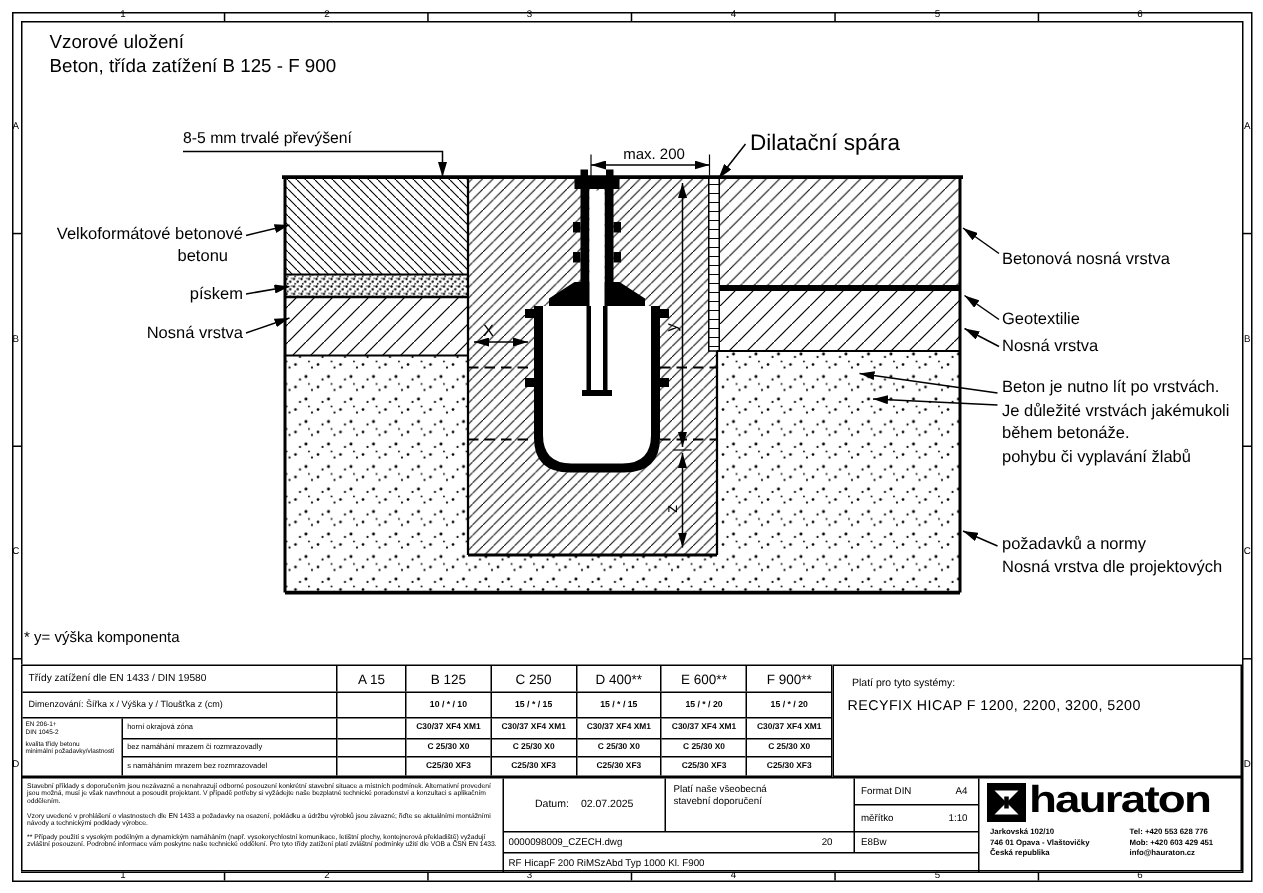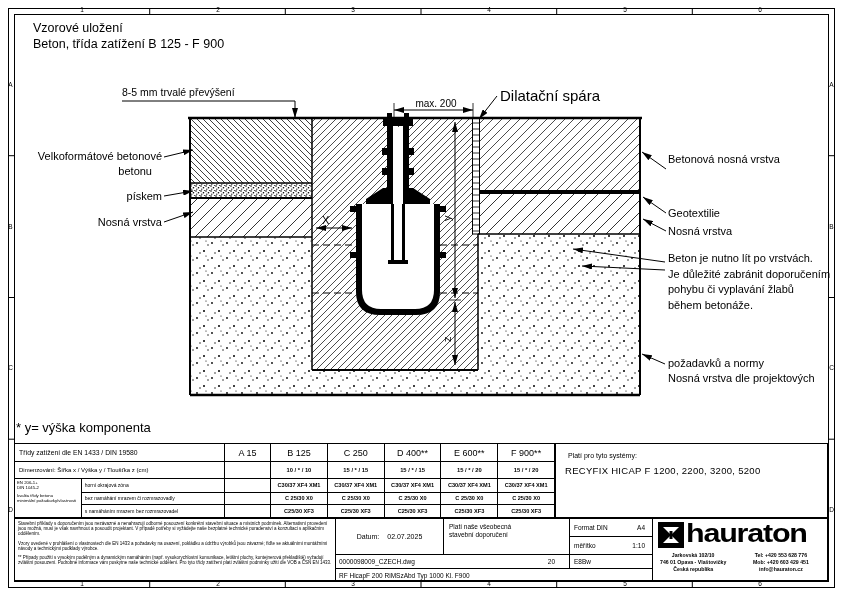--- a/index.html
+++ b/index.html
@@ -5,21 +5,21 @@
   html,body{margin:0;padding:0;background:#fff;}
   body{width:842px;height:595px;position:relative;font-family:"Liberation Sans",sans-serif;color:#000;overflow:hidden;}
   .abs{position:absolute;}
   .frame-outer{left:8px;top:8px;width:825px;height:578px;border:1px solid #000;}
   .frame-inner{left:14px;top:14px;width:813px;height:566px;border:1.5px solid #000;}
   .rulnum{font-size:6.5px;width:12px;text-align:center;line-height:6px;}
   .rullet{font-size:6.5px;width:7px;text-align:center;line-height:6px;}
   .lbl{font-size:11px;line-height:15px;white-space:nowrap;}
   .lbl-r{text-align:right;}
   .title{font-size:12.5px;line-height:16px;}
-  .small8{font-size:13px;text-align:center;}
+  .small8{font-size:10px;text-align:center;}
   svg{position:absolute;left:0;top:0;}
   
   .ltable{left:14px;top:443px;width:541px;height:75px;border:1.2px solid #000;box-sizing:border-box;background:#fff;}
   .trow{display:flex;box-sizing:border-box;}
   .tc{box-sizing:border-box;border-left:1px solid #000;display:flex;align-items:center;overflow:hidden;text-align:right;}
   .tc:first-child{border-left:none;}
   .r2{border-top:1px solid #000;}
   .lab{font-size:6.8px;padding-left:4px;}
   .clshead{font-size:9px;justify-content:center;}
   .dimv{font-size:5.8px;font-weight:bold;justify-content:center;}
@@ -40,21 +40,21 @@
   .disc{left:0;top:0;width:321px;height:63px;border-right:1px solid #000;padding:2px 3px;font-size:4.5px;line-height:5.2px;overflow:hidden;}
   .disc div{margin-bottom:4px;}
   .cdatum{left:321px;top:0;width:108px;height:35px;border-right:1px solid #000;display:flex;align-items:center;justify-content:center;gap:8px;font-size:7px;}
   .cplati{left:429px;top:0;width:126px;height:35px;border-right:1px solid #000;padding:4px 5px;font-size:6.5px;line-height:8px;}
   .cfmt{left:555px;top:0;width:82px;height:18px;border-bottom:1px solid #000;display:flex;align-items:center;justify-content:space-between;padding:0 7px 0 4px;font-size:6.5px;}
   .cscale{left:555px;top:18px;width:82px;height:17px;display:flex;align-items:center;justify-content:space-between;padding:0 7px 0 4px;font-size:6.5px;}
   .cfile{left:321px;top:35px;width:234px;height:14px;border-top:1px solid #000;border-right:1px solid #000;display:flex;align-items:center;font-size:6.5px;padding-left:3px;}
   .cfile .rev{margin-left:auto;margin-right:14px;}
   .ccode{left:555px;top:35px;width:82px;height:14px;border-top:1px solid #000;display:flex;align-items:center;font-size:6.5px;padding-left:4px;}
   .cname{left:321px;top:49px;width:316px;height:14px;border-top:1px solid #000;display:flex;align-items:center;font-size:6.5px;padding-left:3px;white-space:nowrap;overflow:hidden;}
-  .chaur{left:637px;top:0;width:147px;height:63px;border-left:1.5px solid #000;text-align:center;}
+  .chaur{left:637px;top:0;width:147px;height:63px;border-left:1.5px solid #000;}
   .brand{position:absolute;left:33px;top:0px;font-size:25px;font-weight:bold;letter-spacing:-1px;transform:scaleX(1.22);transform-origin:left;line-height:28px;}
   .addr{position:absolute;top:33px;font-size:5.2px;line-height:7px;font-weight:bold;white-space:nowrap;}
   .a1{left:7px;} .a2{left:100px;}
   .note-line2{margin-right:10px;}
 </style>
 </head>
 <body>
 
 <div class="abs frame-outer"></div>
 <div class="abs frame-inner"></div>
@@ -235,29 +235,29 @@
 <div class="abs lbl" style="left:406px;top:96px;width:60px;text-align:center;font-size:10px">max. 200</div>
 <div class="abs lbl" style="left:500px;top:88px;font-size:15px">Dilatační spára</div>
 
 <div class="abs lbl lbl-r" style="left:18px;top:149px;width:144px">
   <div>Velkoformátové betonové</div>
   <div class="note-line2">betonu</div>
 </div>
 <div class="abs lbl lbl-r" style="left:18px;top:189px;width:144px">pískem</div>
 <div class="abs lbl lbl-r" style="left:18px;top:215px;width:144px">Nosná vrstva</div>
 
-<div class="abs lbl" style="left:668px;top:152px">Betonová nosná vrstva</div>
+<div class="abs lbl" style="left:668px;top:166px">Betonová nosná vrstva</div>
 <div class="abs lbl" style="left:668px;top:206px">Geotextilie</div>
 <div class="abs lbl" style="left:668px;top:224px">Nosná vrstva</div>
 
 <div class="abs lbl" style="left:668px;top:251px;line-height:15.5px">
   <div>Beton je nutno lít po vrstvách.</div>
-  <div>Je důležité zabránit doporučením</div>
+  <div>Je důležité vrstvách jakémukoli</div>
+  <div>během betonáže.</div>
   <div>pohybu či vyplavání žlabů</div>
-  <div>během betonáže.</div>
 </div>
 
 <div class="abs lbl" style="left:668px;top:356px">
   <div>požadavků a normy</div>
   <div>Nosná vrstva dle projektových</div>
 </div>
 
 <div class="abs small8" style="left:16px;top:420px">* y= výška komponenta</div>
 
 <div class="abs ltable">

